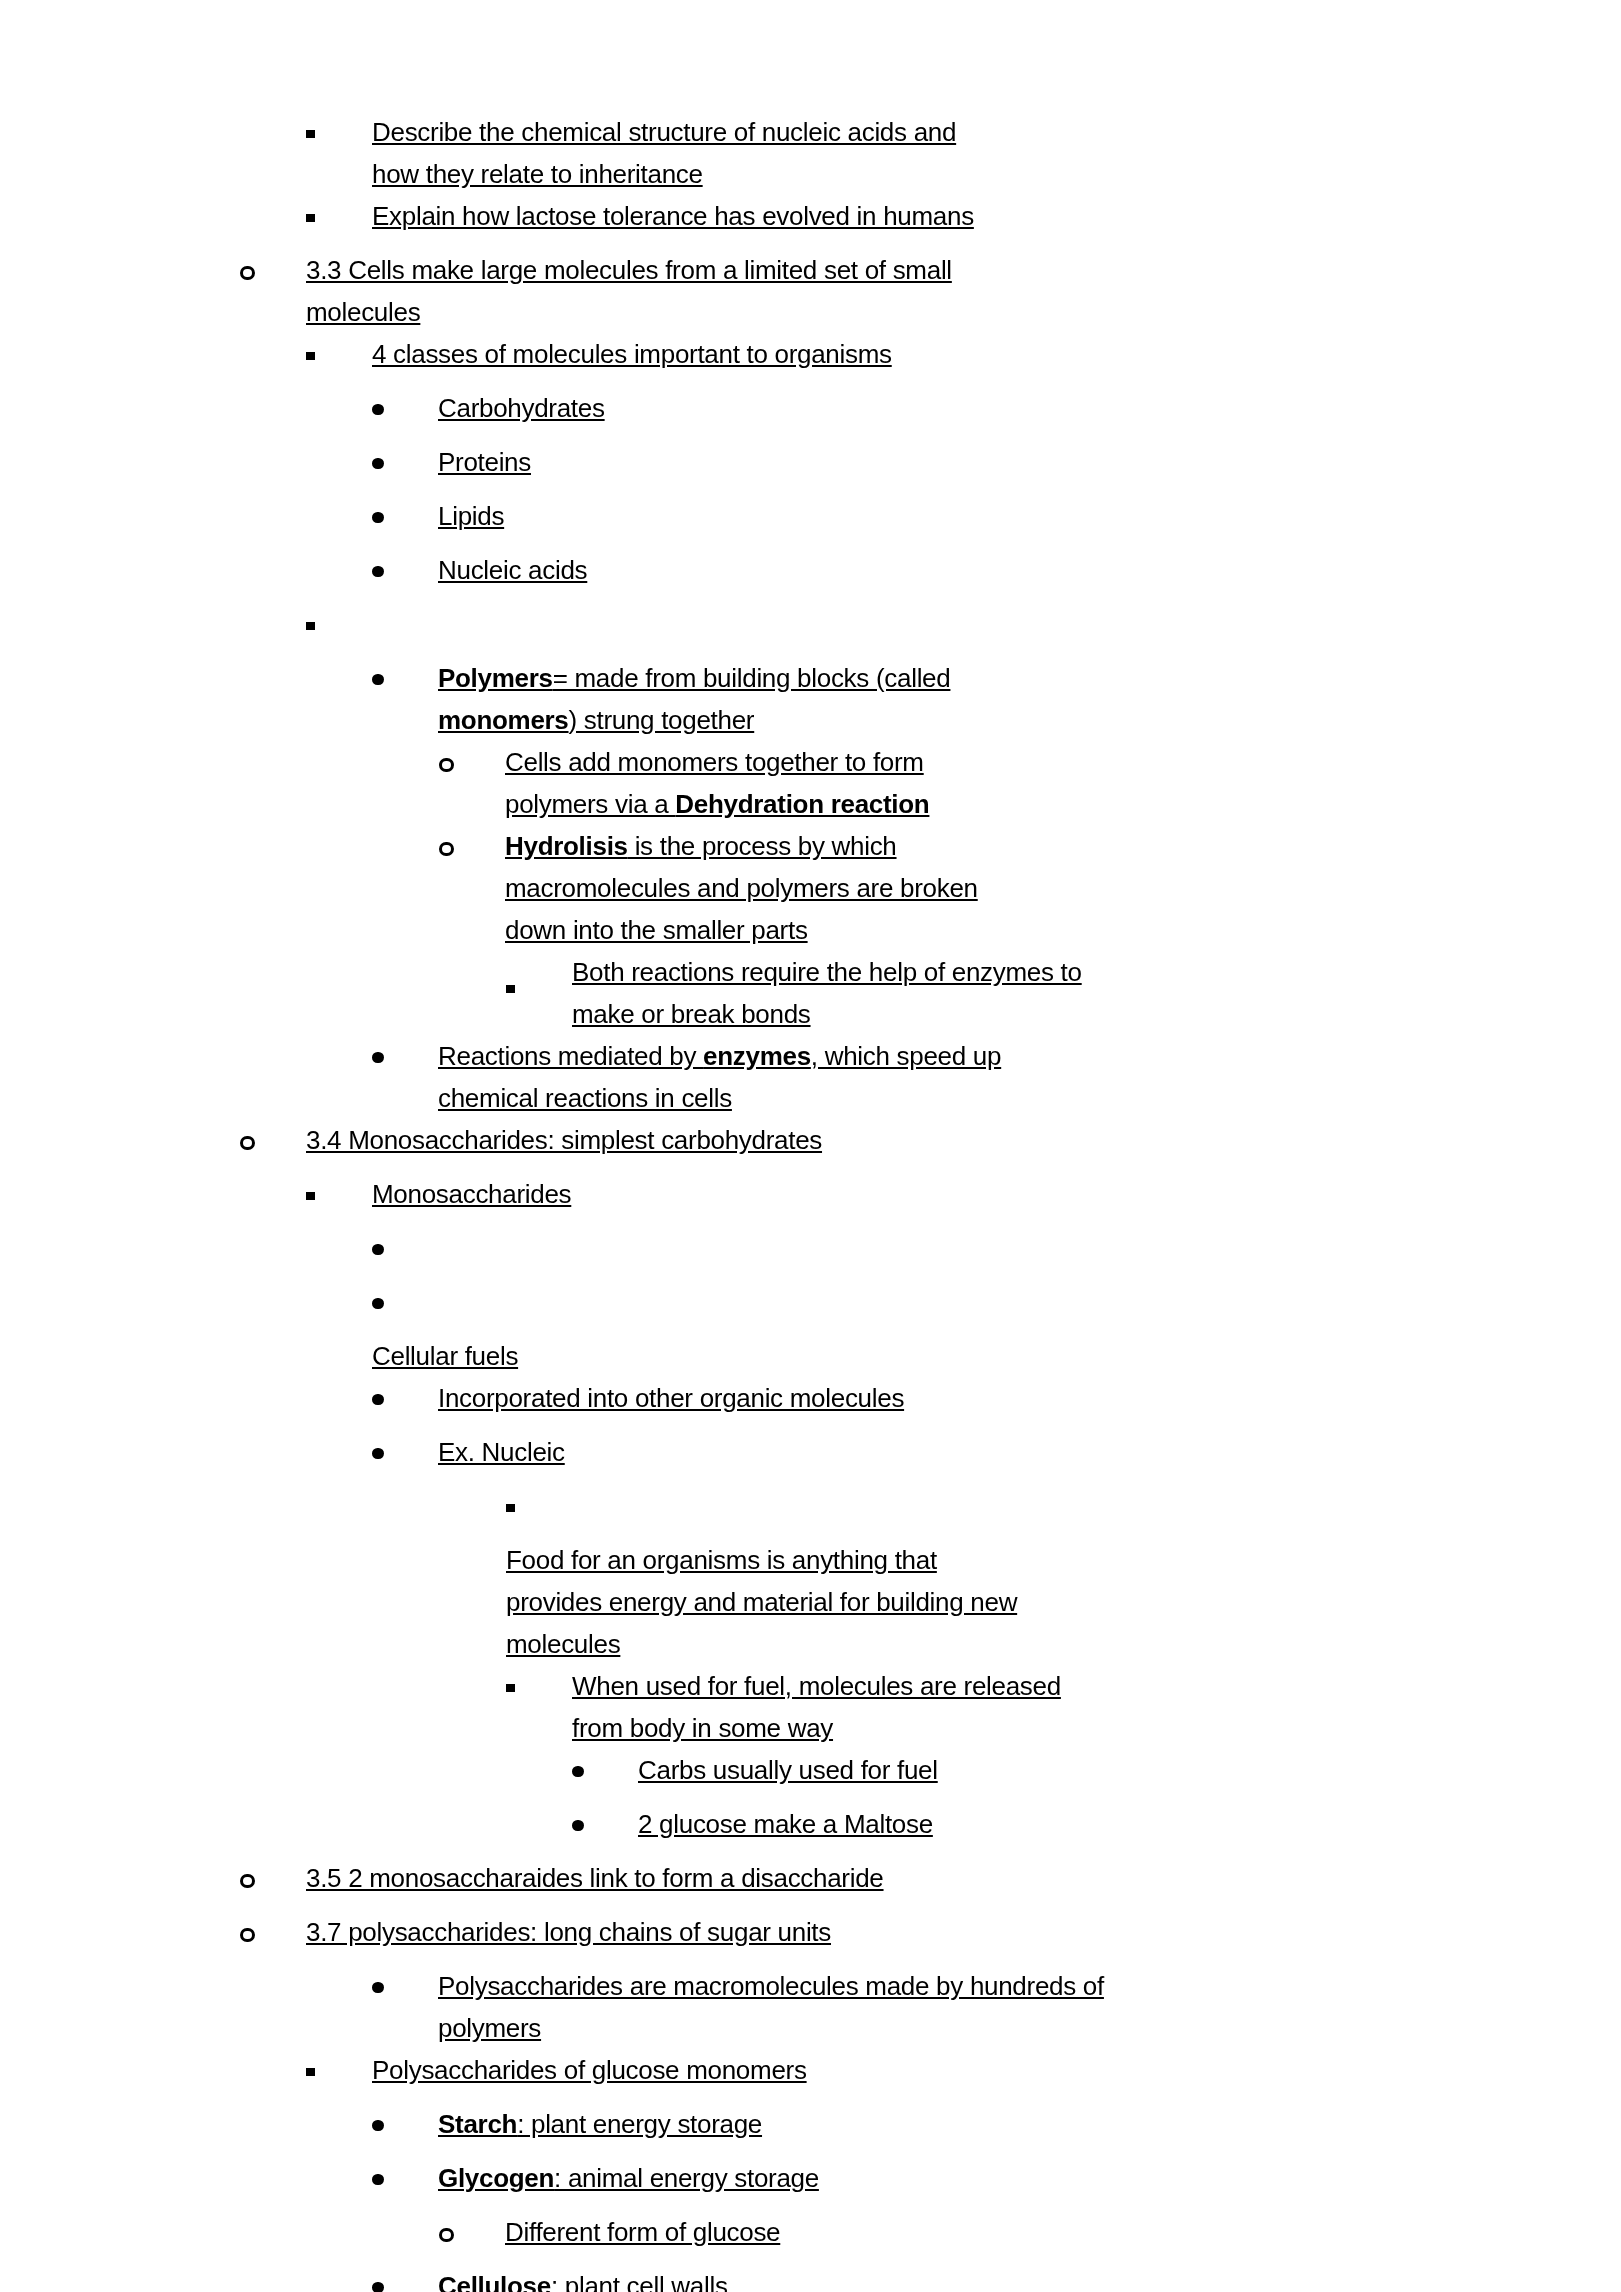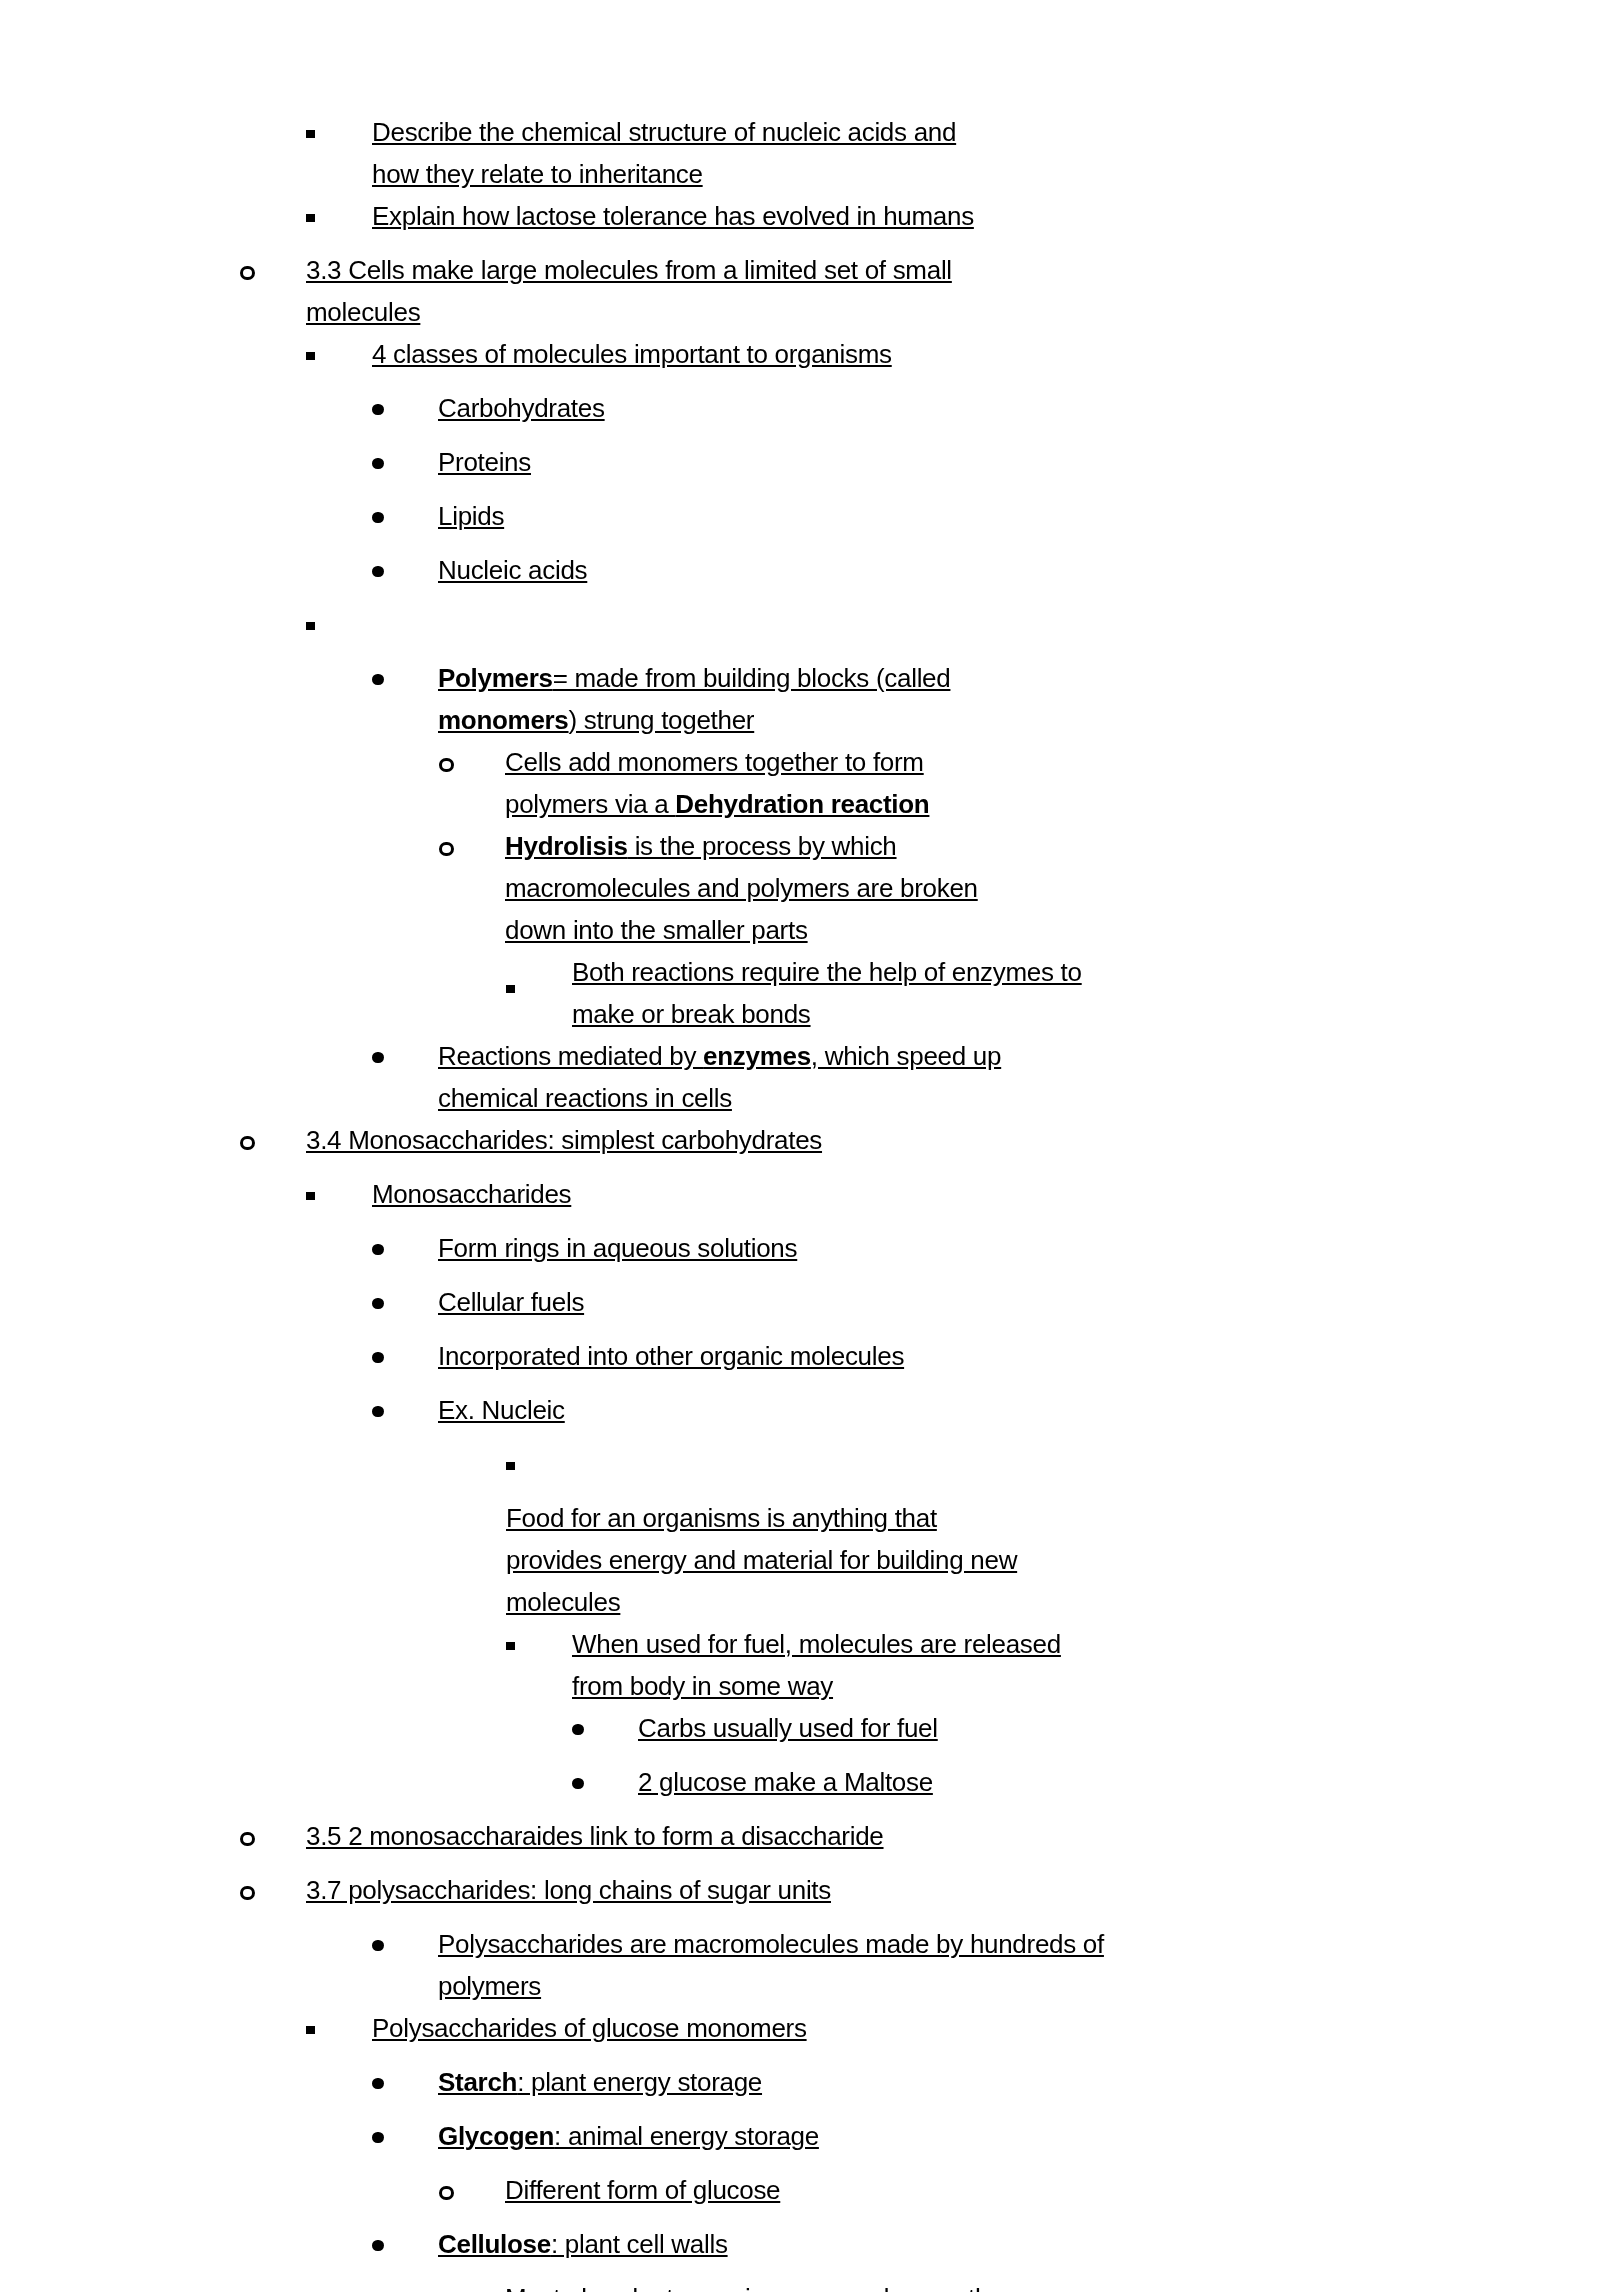--- a/index.html
+++ b/index.html
@@ -165,23 +165,22 @@
       <div class="row" style="padding-left: 240px;">
         <span class="marker" style="width: 66px;"><span class="m-hollow"></span></span>
         <div class="txt"><span>3.4 Monosaccharides: simplest carbohydrates</span></div>
       </div>
       <div class="row" style="padding-left: 306px;">
         <span class="marker" style="width: 66px;"><span class="m-square"></span></span>
         <div class="txt"><span>Monosaccharides</span></div>
       </div>
       <div class="row" style="padding-left: 372px;">
         <span class="marker" style="width: 66px;"><span class="m-disc"></span></span>
-        <div class="txt"><span>Form rings in aqueous solutions</span></div>
-      </div>
-      <div class="row" style="padding-left: 372px;">
+      </div>
+      <div class="row" style="padding-left: 372px; flex-direction: column;">
         <span class="marker" style="width: 66px;"><span class="m-disc"></span></span>
         <div class="txt"><span>Cellular fuels</span></div>
       </div>
       <div class="row" style="padding-left: 372px;">
         <span class="marker" style="width: 66px;"><span class="m-disc"></span></span>
         <div class="txt"><span>Incorporated into other organic molecules</span></div>
       </div>
       <div class="row" style="padding-left: 372px;">
         <span class="marker" style="width: 66px;"><span class="m-disc"></span></span>
         <div class="txt"><span>Ex. Nucleic</span></div>

